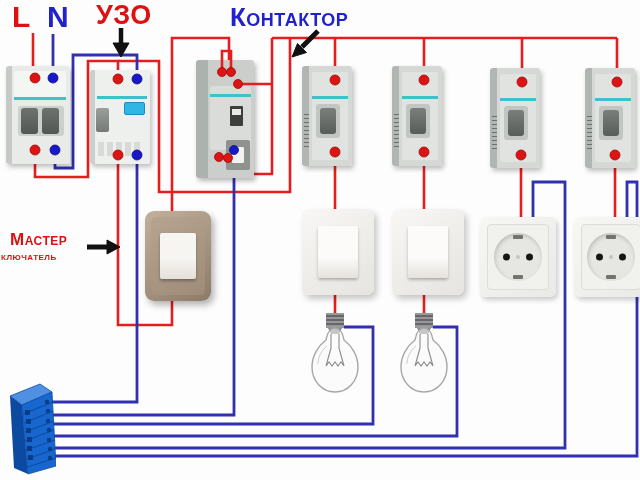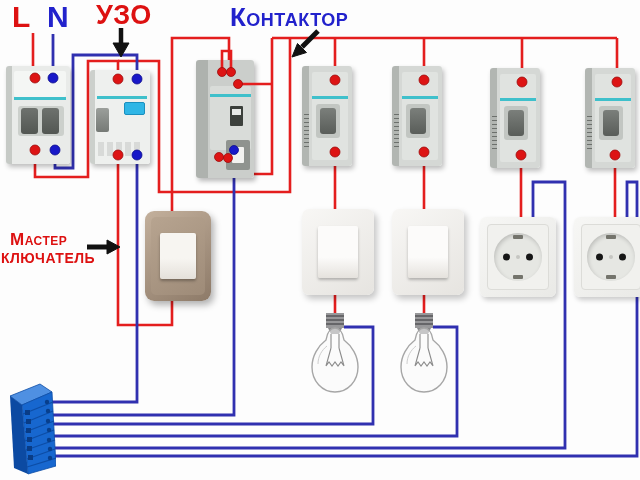--- a/index.html
+++ b/index.html
@@ -111,21 +111,21 @@
       <polyline class="wb" points="533,242 533,182 565,182 565,448 32,448"></polyline>
       <polyline class="wb" points="627,242 627,182 637,182 637,456 30,456"></polyline>
     </g>
   </svg>
 
   <div class="lab red" style="left:12px;top:0px;font-size:30px;">L</div>
   <div class="lab blue" style="left:47px;top:0px;font-size:30px;">N</div>
   <div class="lab red" style="left:96px;top:0px;font-size:27px;">УЗО</div>
   <div class="lab blue sc" style="left:230px;top:2px;font-size:26px;">Контактор</div>
   <div class="lab red sc" style="left:10px;top:231px;font-size:17px;line-height:17px;">Мастер</div>
-  <div class="lab red sc" style="left:1px;top:248px;font-size:20px;line-height:17px;">ключатель</div>
+  <div class="lab red sc" style="left:1px;top:248px;font-size:12px;line-height:17px;">ключатель</div>
 
   <div class="dev cb2">
     <div class="panel"></div>
     <div class="acc"></div>
     <div class="tgs">
       <div class="t t1"></div>
       <div class="t t2"></div>
     </div>
   </div>
 

